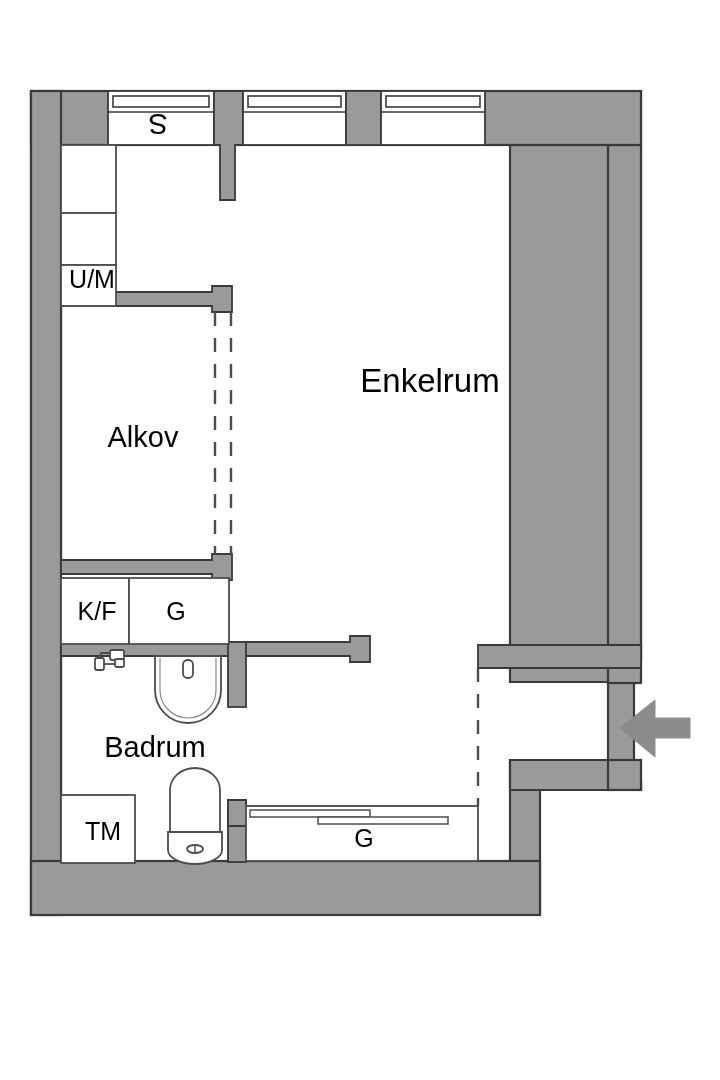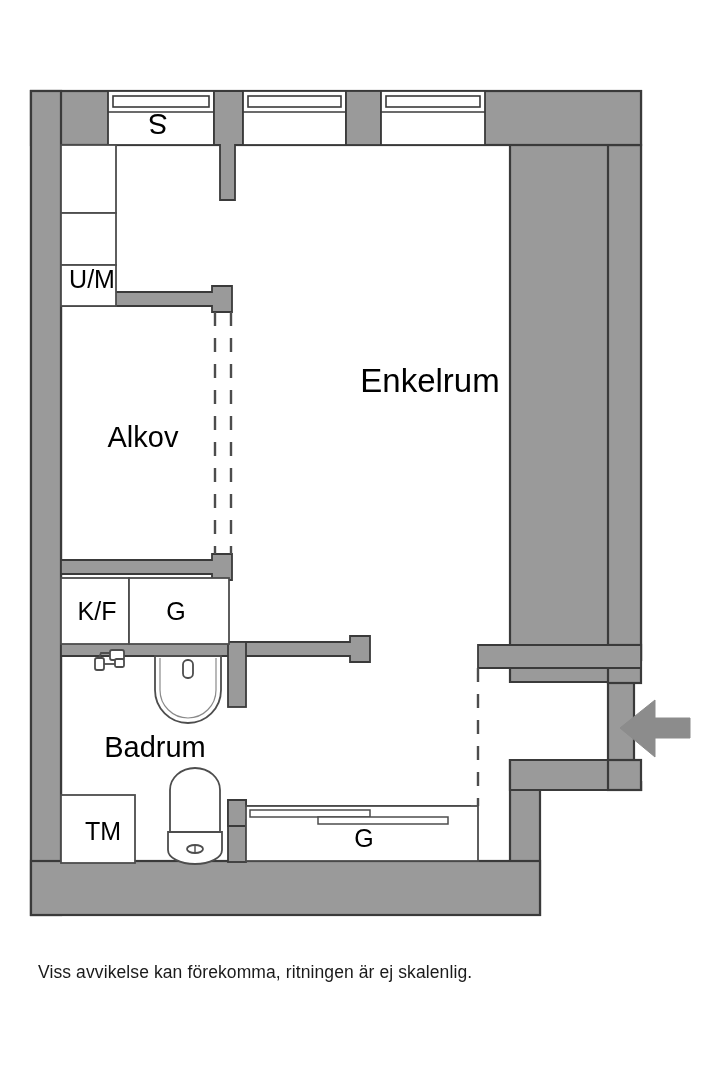--- a/index.html
+++ b/index.html
@@ -203,15 +203,14 @@
 
       <text class="room-label" x="176" y="620" font-size="25" text-anchor="middle">G</text>
 
       <text class="room-label" x="103" y="840" font-size="25" text-anchor="middle">TM</text>
 
       <text class="room-label" x="364" y="847" font-size="25" text-anchor="middle">G</text>
     </g>
 
   </svg>
 
-  <div class="caption-text">Viss avvikelse kan förekomma, ritningen är ej skalenlig.</div>
 
 </div>
 
 </body></html>

